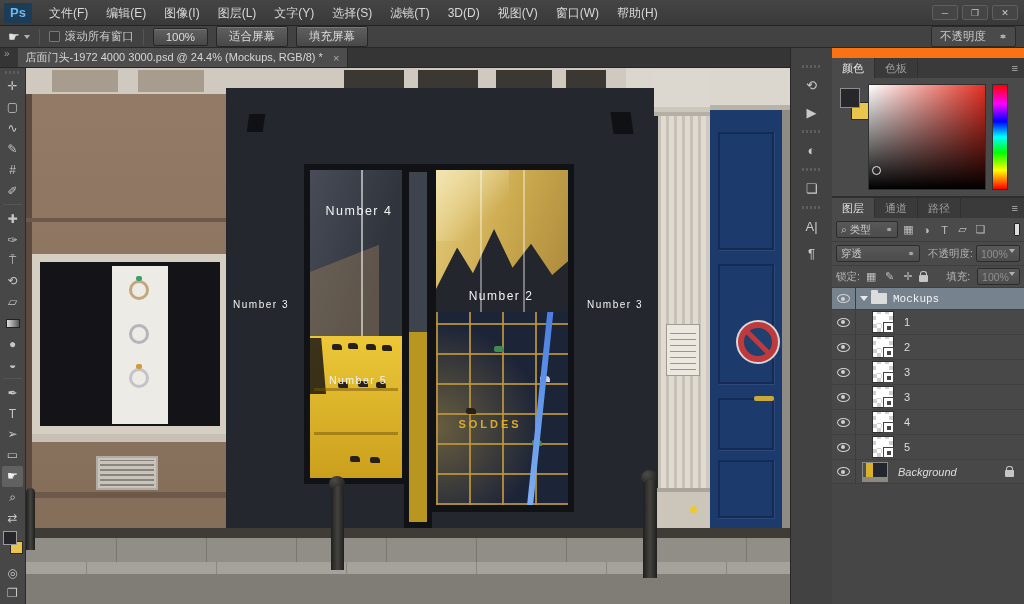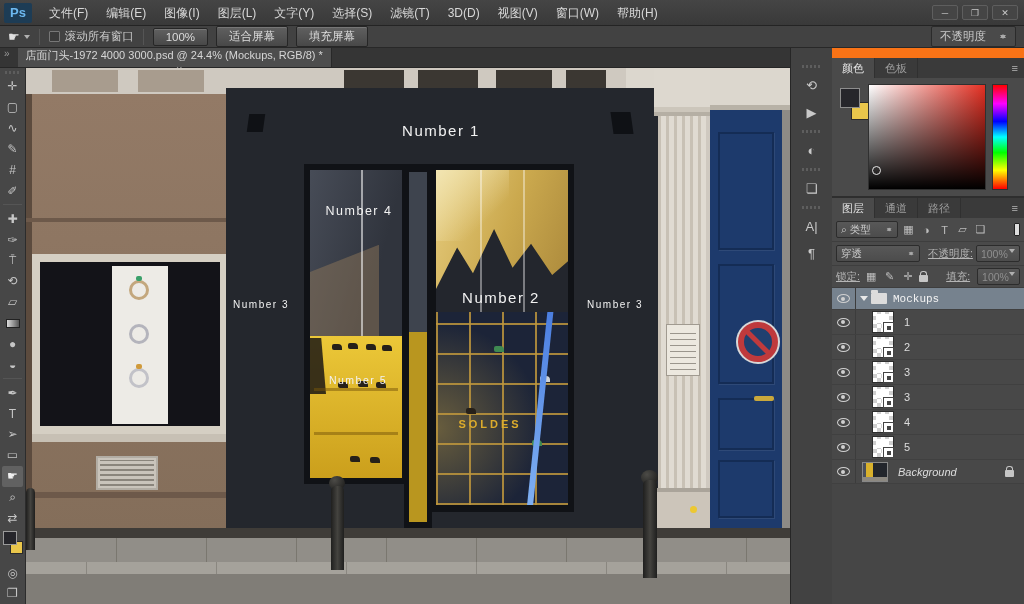--- a/index.html
+++ b/index.html
@@ -37,21 +37,21 @@
   .dcaret::before { content:""; position:absolute; left:0; top:0; border:3.5px solid transparent;
     border-bottom:4px solid #aaaaaa; }
   .dcaret::after { content:""; position:absolute; left:0; bottom:0; border:3.5px solid transparent;
     border-top:4px solid #aaaaaa; }
 
   
   #tabbar { position:absolute; left:0; top:48px; width:790px; height:20px; background:#353535;
     border-bottom:1px solid #262626; display:flex; align-items:stretch; }
   .tab-collapse { color:#999; font-size:10px; line-height:12px; padding:0 4px; }
   .doc-tab { background:#4d4d4d; border-right:1px solid #282828; display:flex; align-items:center;
-    padding:0 8px; margin-left:4px;flex-direction:column; }
+    padding:0 8px; margin-left:4px; }
   .doc-title { color:#d6d6d6; font-size:11px; white-space:nowrap; }
   .tab-close { color:#aaaaaa; font-size:11px; margin-left:10px; }
 
   
   #toolbox { position:absolute; left:0; top:68px; width:26px; height:536px; background:#474747;
     border-right:1px solid #2c2c2c; display:flex; flex-direction:column; align-items:stretch; }
   .tgrip { height:3px; margin:3px 5px 2px 5px;
     background:repeating-linear-gradient(90deg,#5d5d5d 0 2px,transparent 2px 4px); }
   .tool { height:21px; color:#c6c6c6; font-size:12px; display:flex; align-items:center;
     justify-content:center; }
@@ -182,21 +182,21 @@
   .row { display:flex; align-items:center; padding:0 4px; border-bottom:1px solid #3e3e3e;
     background:#4a4a4a; }
   .filter-row { height:24px; gap:3px; }
   .dd { background:linear-gradient(#585858,#4c4c4c); border:1px solid #2c2c2c; border-radius:2px;
     color:#c8c8c8; font-size:10.5px; display:flex; align-items:center; padding:1px 4px; height:17px; }
   .dd .dcaret { margin-left:auto; transform:scale(.8); }
   .ficon { color:#bdbdbd; font-size:11px; width:15px; text-align:center; }
   .ftoggle { margin-left:auto; width:6px; height:13px; background:#ddd; border-radius:1px;
     border:1px solid #222; }
   .blend-row { height:24px; }
-  .plabel { color:#b5b5b5; font-size:10.5px; white-space:nowrap;text-decoration:underline; }
+  .plabel { color:#b5b5b5; font-size:10.5px; white-space:nowrap; }
   .grayval { color:#8f8f8f; }
   .lock-row { height:22px; gap:4px; }
   .lockico { width:9px; height:7px; background:#c6c6c6; border-radius:1px; position:relative;
     display:inline-block; margin-top:4px; }
   .lockico::before { content:""; position:absolute; top:-4px; left:1px; width:5px; height:4px;
     border:1.5px solid #c6c6c6; border-bottom:none; border-radius:3px 3px 0 0; }
   .layer-list { flex:1; display:flex; flex-direction:column; background:#464646; }
   .lrow { height:25px; display:flex; align-items:center; border-bottom:1px solid #404040;
     background:#484848; }
   .lrow.group { height:22px; background:#76828e; }
@@ -431,24 +431,23 @@
       <div class="wm-mull" style="left:66%;"></div>
     </div>
     <div class="wm-lower">
       <div class="shoe green" style="left:58px;top:34px;"></div>
       <div class="shoe white" style="left:104px;top:64px;"></div>
       <div class="shoe" style="left:30px;top:96px;"></div>
       <div class="shoe green" style="left:96px;top:128px;"></div>
       <div class="pole"></div>
     </div>
 
-    <div class="sign" style="left:330px;top:54px;width:170px;font-size:15px;">Number 1</div>
     <div class="sign" style="left:288px;top:136px;width:90px;font-size:12.5px;">Number 4</div>
     <div class="sign" style="left:200px;top:231px;width:70px;font-size:10px;">Number 3</div>
-    <div class="sign" style="left:420px;top:221px;width:110px;font-size:15px;">Number 2</div>
+    <div class="sign" style="left:420px;top:221px;width:110px;font-size:12px;">Number 2</div>
     <div class="sign" style="left:552px;top:231px;width:74px;font-size:10px;">Number 3</div>
     <div class="sign" style="left:292px;top:306px;width:80px;font-size:10.5px;">Number 5</div>
     <div class="sign sign-soldes" style="left:414px;top:350px;width:100px;font-size:11px;">SOLDES</div>
 
     <div class="col-cap"></div>
     <div class="col-shaft"></div>
     <div class="col-plaque"></div>
     <div class="plaque-lines"></div>
     <div class="col-base"></div>
 

